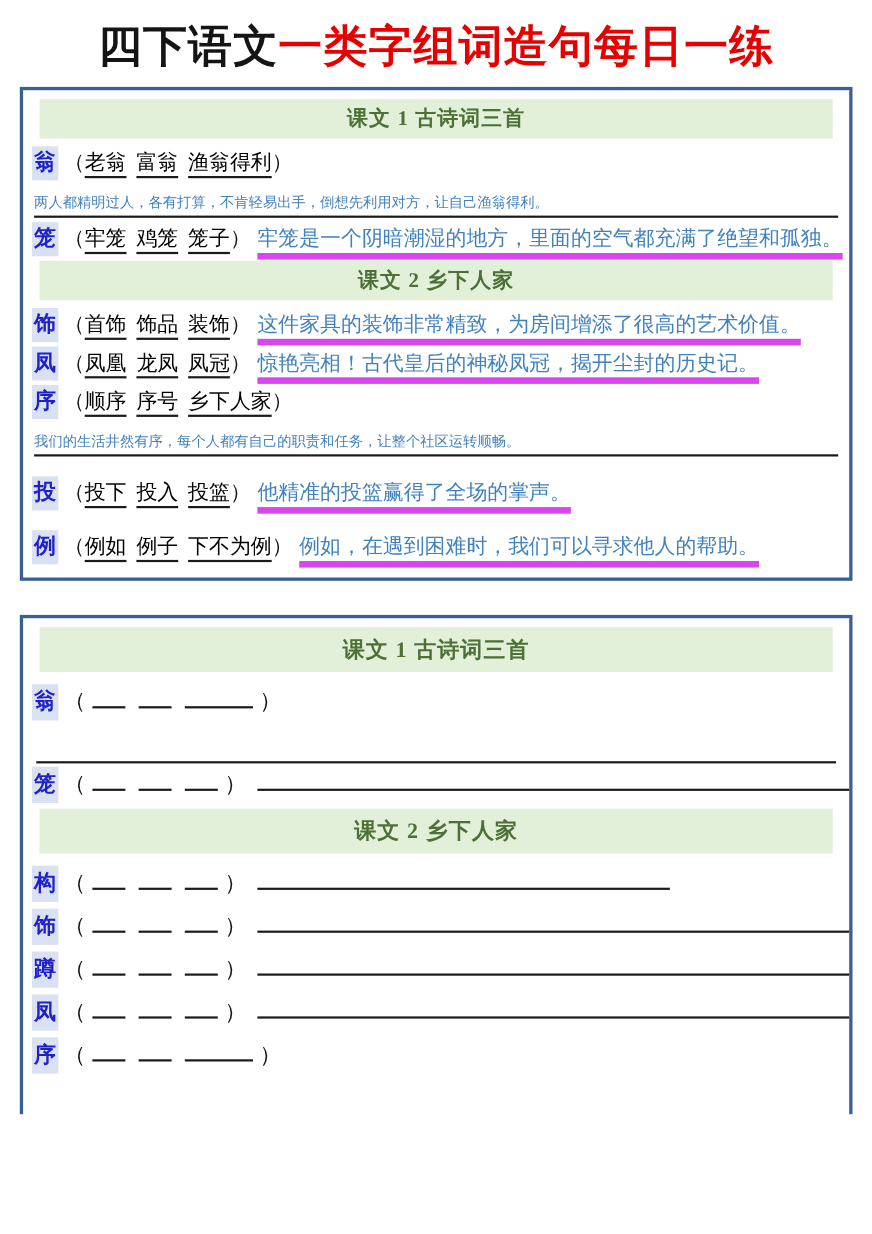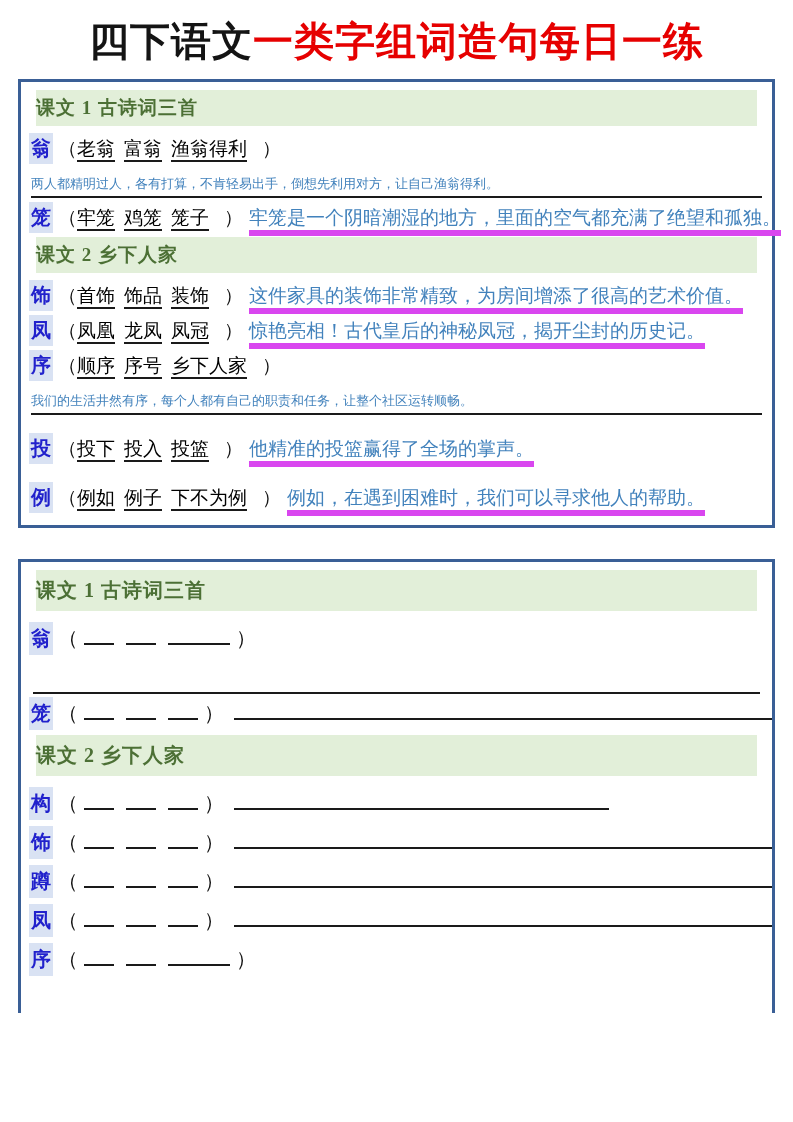--- a/index.html
+++ b/index.html
@@ -26,21 +26,21 @@
   .box {
     border:3px solid #3a5f96;
     margin:15px 18px 0 18px;
     padding:6px 4px 10px 4px;
     background:#fff;
   }
   .box.practice { margin-top:31px; padding-bottom:14px; }
 
   .lesson-header {
     background:#e2efd9; color:#4c7035;
-    font-weight:bold;
+    text-align:center; font-weight:bold;
     font-size:19px; padding:5px 0;
     margin:2px 11px 5px 11px;
     letter-spacing:1px;
   }
   .practice .lesson-header { font-size:20px; padding:7px 0; margin-bottom:8px; }
 
   
   .row { font-size:19px; line-height:1.55; padding:2px 4px; white-space:nowrap; }
   .hc {
     color:#2121cc; background:#d9e2f3;
@@ -48,21 +48,21 @@
     padding:0 2px; margin-right:5px;
     display:inline-block;
   }
   .pg::before { content:"（"; color:#161616; }
   .pg::after  { content:"）"; color:#161616; }
   .w {
     color:#000000;
     border-bottom:2px solid #1a1a1a;
     padding-bottom:1px; margin-right:9px;
   }
-  .w:last-child { margin-right:15px;text-align:center; }
+  .w:last-child { margin-right:0;text-align:center; }
   .sent {
     color:#4282bc;
     border-bottom:6px solid #d946ef;
     padding-bottom:2px; margin-left:6px;
   }
   .sent-ownline {
     display:block; white-space:nowrap; overflow:hidden;
     color:#4282bc;
     border-bottom:2px solid #1a1a1a;
     margin:6px 6px 2px 6px; padding:3px 0 3px 0;

